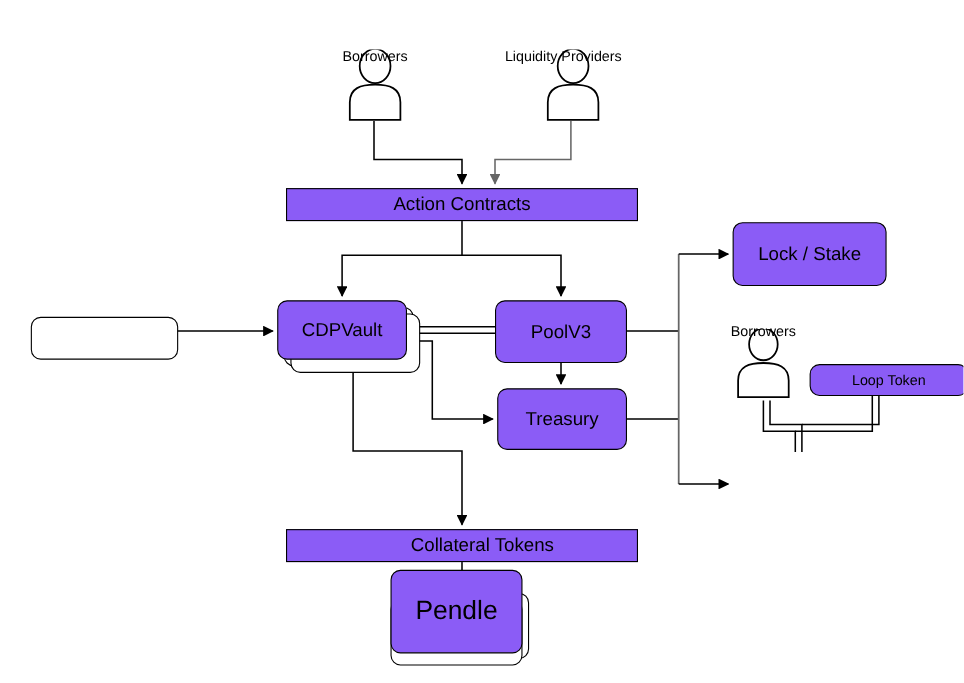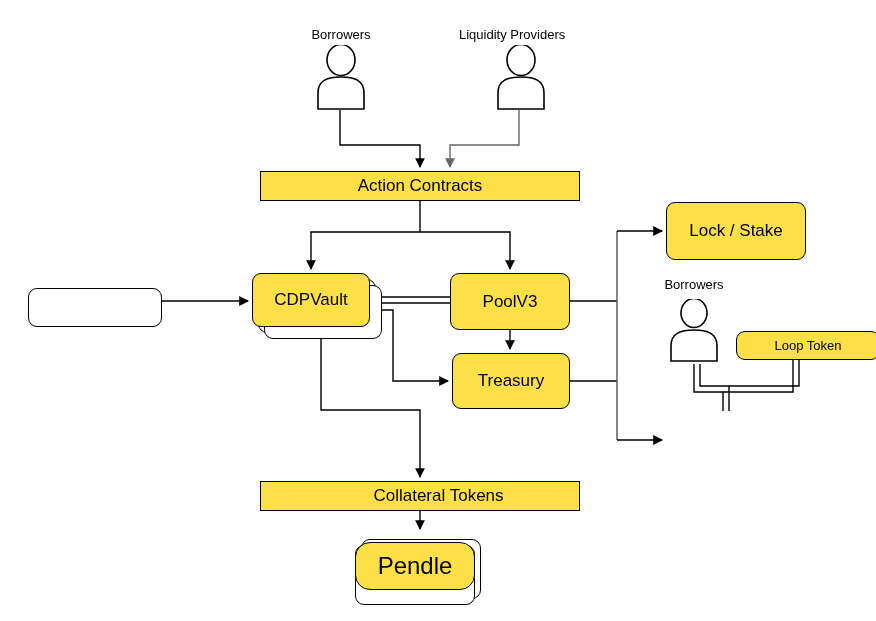--- a/index.html
+++ b/index.html
@@ -20,21 +20,21 @@
     position: absolute;
     left: 0;
     top: 0;
     width: 876px;
     height: 621px;
     pointer-events: none;
   }
   .node {
     position: absolute;
     box-sizing: border-box;
-    background: #fde047;
+    background: #8b5cf6;
     border: 1px solid #000000;
     display: flex;
     align-items: center;
     justify-content: center;
     text-align: center;
     color: #000000;
     z-index: 5;
   }
   .rounded { border-radius: 9px; }
   .sharp   { border-radius: 0; }
@@ -44,20 +44,21 @@
     background: #ffffff;
     border: 1px solid #000000;
     border-radius: 9px;
     z-index: 3;
   }
   .label-free {
     position: absolute;
     color: #000000;
     white-space: nowrap;
     z-index: 6;
+    margin-top: 16px;
   }
   .person {
     position: absolute;
     z-index: 6;
   }
   .t13 { font-size: 13px; }
   .t15 { font-size: 15px; }
   .t16 { font-size: 16px; }
   .t17 { font-size: 17px; }
   .t24 { font-size: 24px; }
@@ -154,21 +155,21 @@
 
   <div class="node rounded t13" style="left:736px; top:331px; width:144px; height:29px;justify-content:center;">
     <span>Loop Token</span>
   </div>
 
 
   <div class="node sharp t17" style="left:260px; top:481px; width:320px; height:30px;padding-left:37px;">
     <span>Collateral Tokens</span>
   </div>
 
-  <div class="node rounded t24" style="left:355px; top:542px; width:120px; height:48px;border-radius:15px;">
+  <div class="node rounded t24" style="left:355px; top:518px; width:120px; height:76px;">
     <span>Pendle</span>
   </div>
 
   <svg class="person" style="left:310px; top:45px;" width="62" height="68" viewBox="0 0 62 68">
     <ellipse cx="31" cy="15" rx="14" ry="15.5" fill="#ffffff" stroke="#000000" stroke-width="1.6"></ellipse>
     <path d="M 8 64 L 8 48 C 8 35 18 32 31 32 C 44 32 54 35 54 48 L 54 64 Z" fill="#ffffff" stroke="#000000" stroke-width="1.6"></path>
   </svg>
   <div class="label-free t13" style="left:310px; top:27px; width:62px; text-align:center;">Borrowers</div>
 
   <svg class="person" style="left:490px; top:45px;" width="62" height="68" viewBox="0 0 62 68">

